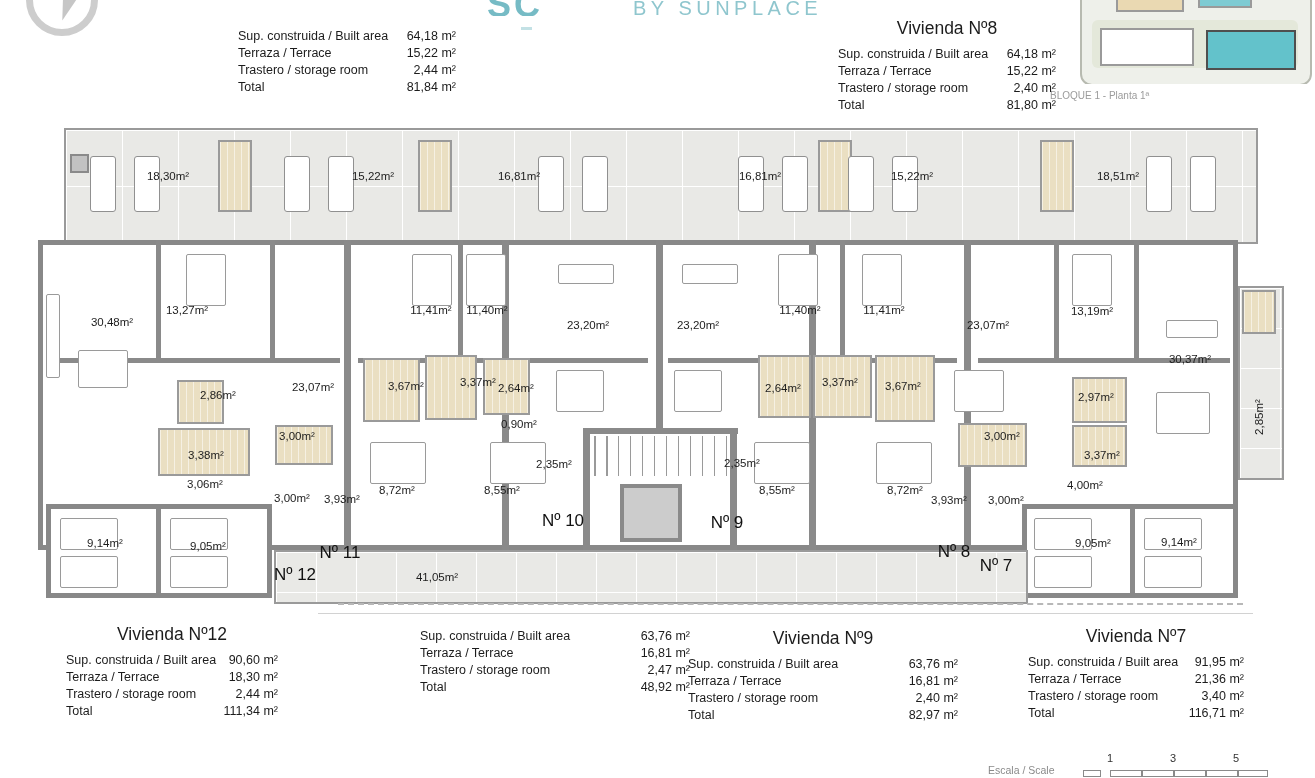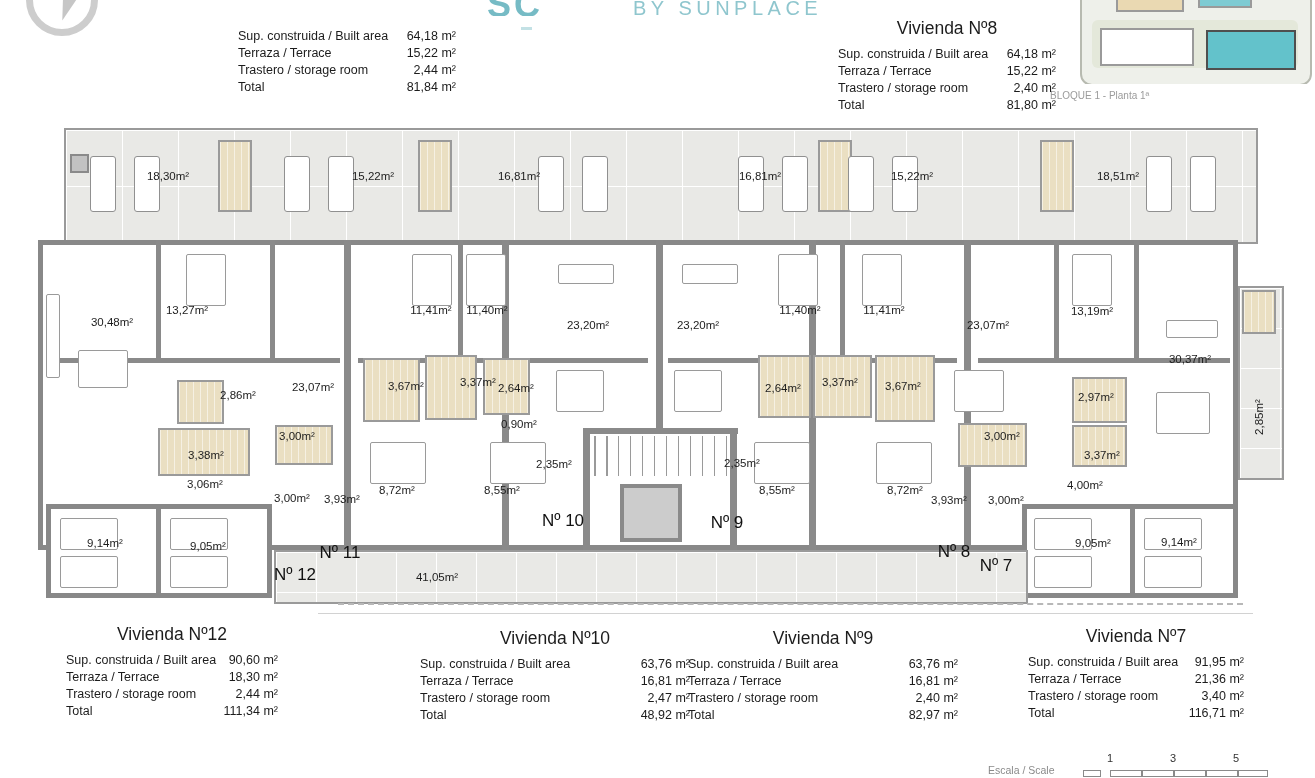--- a/index.html
+++ b/index.html
@@ -150,21 +150,20 @@
         <span class="ut-label">Trastero / storage room</span>
         <span class="ut-value">2,44 m²</span>
       </div>
       <div class="ut-row">
         <span class="ut-label">Total</span>
         <span class="ut-value">111,34 m²</span>
       </div>
     </div>
 </div>
 <div class="unit-table" style="left:420px;top:628px;width:270px;">
-  <div class="ut-title">Vivienda Nº10</div>
   <div class="ut-rows">
       <div class="ut-row">
         <span class="ut-label">Sup. construida / Built area</span>
         <span class="ut-value">63,76 m²</span>
       </div>
       <div class="ut-row">
         <span class="ut-label">Terraza / Terrace</span>
         <span class="ut-value">16,81 m²</span>
       </div>
       <div class="ut-row">
@@ -322,21 +321,21 @@
     <span class="rlabel" style="left: 393px; top: 184px;">11,41m²</span>
     <span class="rlabel" style="left: 449px; top: 184px;">11,40m²</span>
     <span class="rlabel" style="left: 550px; top: 199px;">23,20m²</span>
     <span class="rlabel" style="left: 660px; top: 199px;">23,20m²</span>
     <span class="rlabel" style="left: 762px; top: 184px;">11,40m²</span>
     <span class="rlabel" style="left: 846px; top: 184px;">11,41m²</span>
     <span class="rlabel" style="left: 950px; top: 199px;">23,07m²</span>
     <span class="rlabel" style="left: 1054px; top: 185px;">13,19m²</span>
     <span class="rlabel" style="left: 1152px; top: 233px;">30,37m²</span>
     <span class="rlabel" style="left: 275px; top: 261px;">23,07m²</span>
-    <span class="rlabel" style="left: 180px; top: 269px; margin-left: 20px;">2,86m²</span>
+    <span class="rlabel" style="left: 180px; top: 269px;">2,86m²</span>
     <span class="rlabel" style="left: 368px; top: 260px;">3,67m²</span>
     <span class="rlabel" style="left: 440px; top: 256px;">3,37m²</span>
     <span class="rlabel" style="left: 478px; top: 262px;">2,64m²</span>
     <span class="rlabel" style="left: 745px; top: 262px;">2,64m²</span>
     <span class="rlabel" style="left: 802px; top: 256px;">3,37m²</span>
     <span class="rlabel" style="left: 865px; top: 260px;">3,67m²</span>
     <span class="rlabel" style="left: 1058px; top: 271px;">2,97m²</span>
     <span class="rlabel" style="left: 481px; top: 298px;">0,90m²</span>
     <span class="rlabel" style="left: 168px; top: 329px;">3,38m²</span>
     <span class="rlabel" style="left: 259px; top: 310px;">3,00m²</span>

